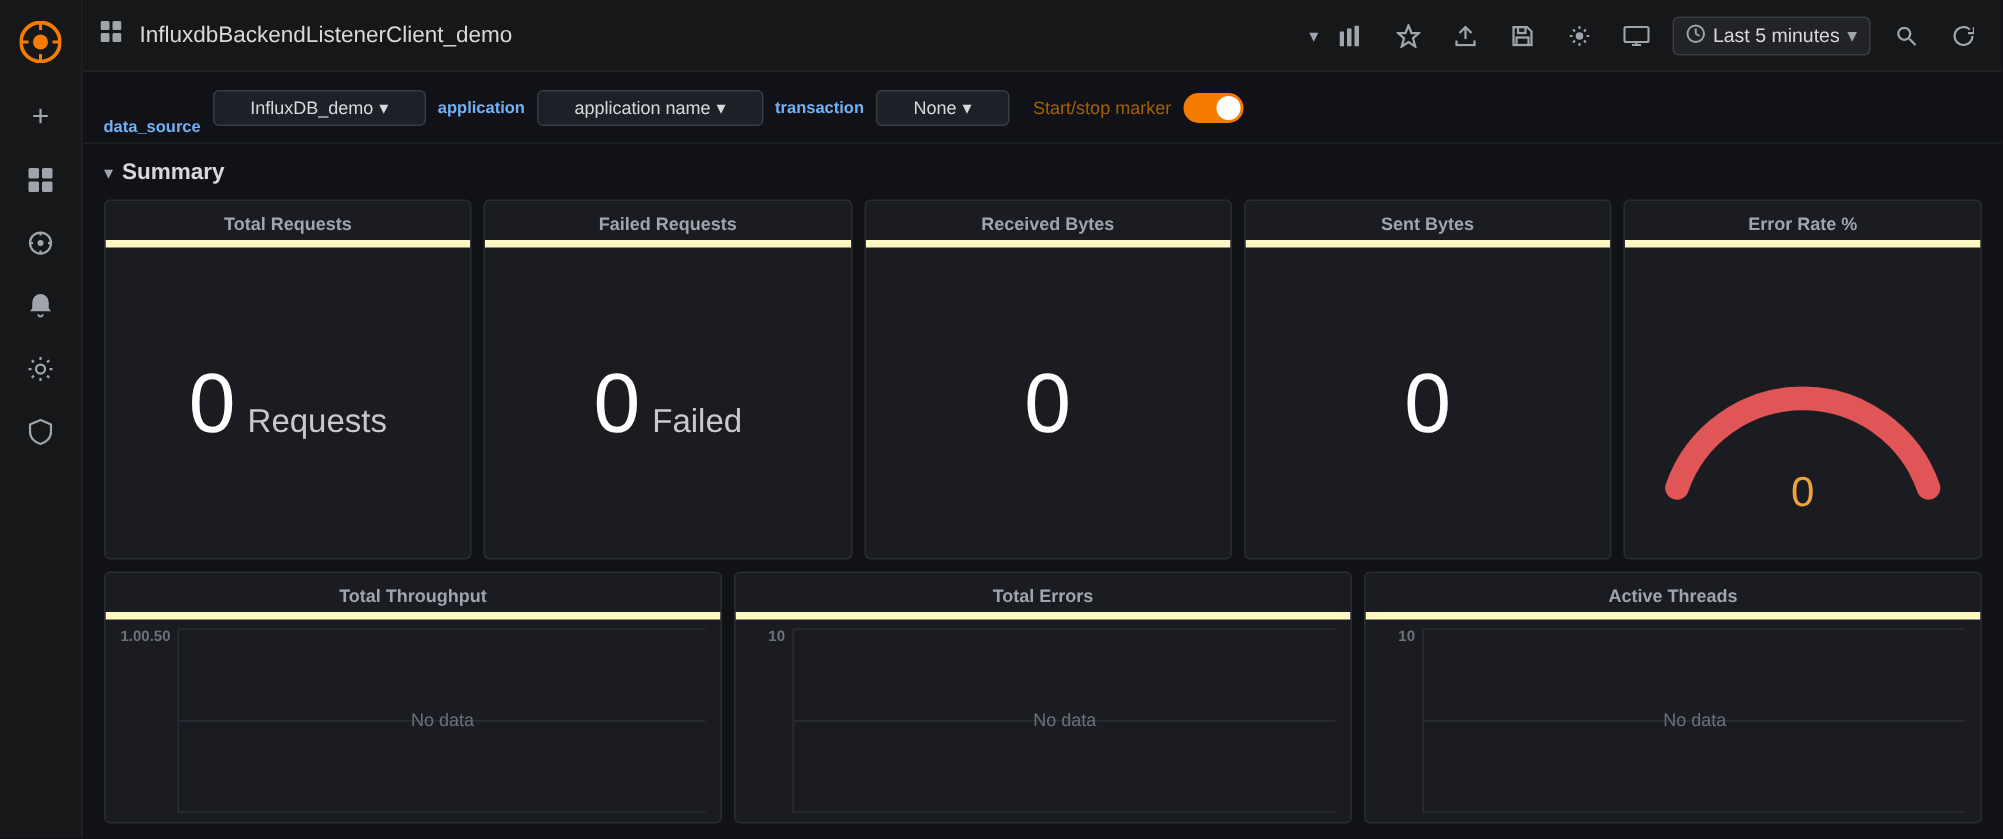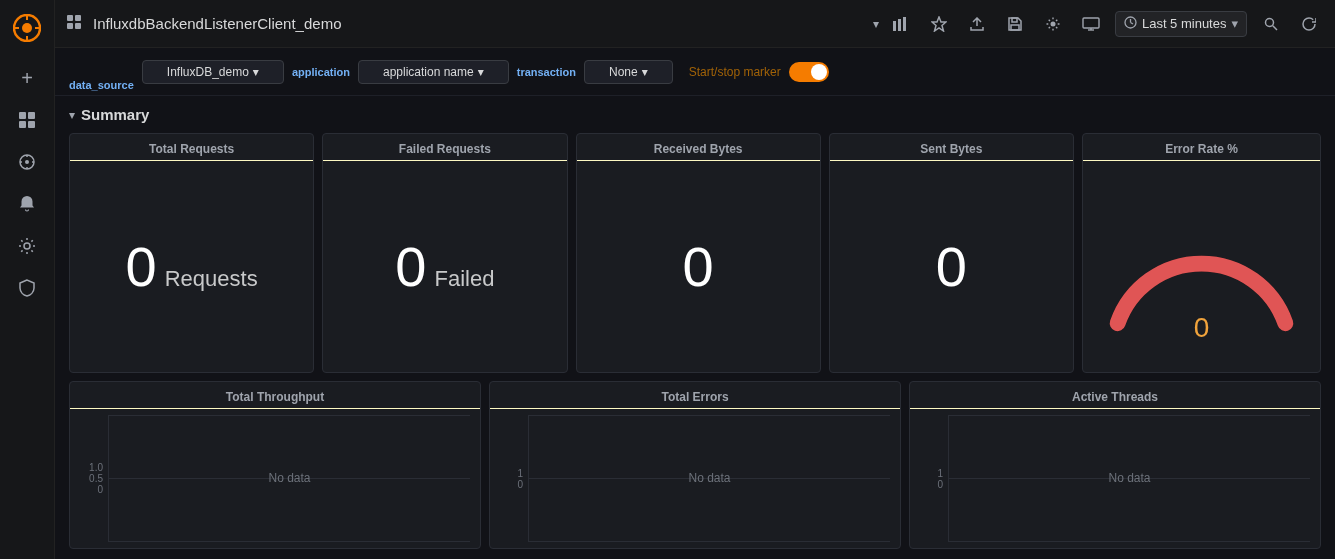--- a/index.html
+++ b/index.html
@@ -201,21 +201,21 @@
       flex-direction: column;
       overflow: hidden;
     }
 
     .panel-header {
       padding: 8px 12px 4px;
       font-size: 12px;
       font-weight: 600;
       color: #9fa4ad;
       text-align: center;
-      border-bottom: 1px solid #fef9c3;
+      border-bottom: 5px solid #fef9c3;
     }
 
     .panel-body {
       flex: 1;
       display: flex;
       align-items: center;
       justify-content: center;
       padding: 10px;
     }
 
@@ -273,27 +273,28 @@
       flex-direction: column;
       position: relative;
     }
     .chart-area {
       flex: 1;
       position: relative;
       display: flex;
     }
     .chart-y-axis {
       display: flex;
-      flex-direction: column;
-      justify-content: center;
+      flex-direction: row;
+      justify-content: flex-end;
       color: #6c717a;
       font-size: 10px;
       padding-right: 5px;
       text-align: right;
       min-width: 28px;
+      font-weight: bold;
     }
     .chart-grid {
       flex: 1;
       position: relative;
       border-left: 1px solid #2a2d35;
       border-bottom: 1px solid #2a2d35;
     }
     .chart-gridline {
       position: absolute;
       left: 0;

